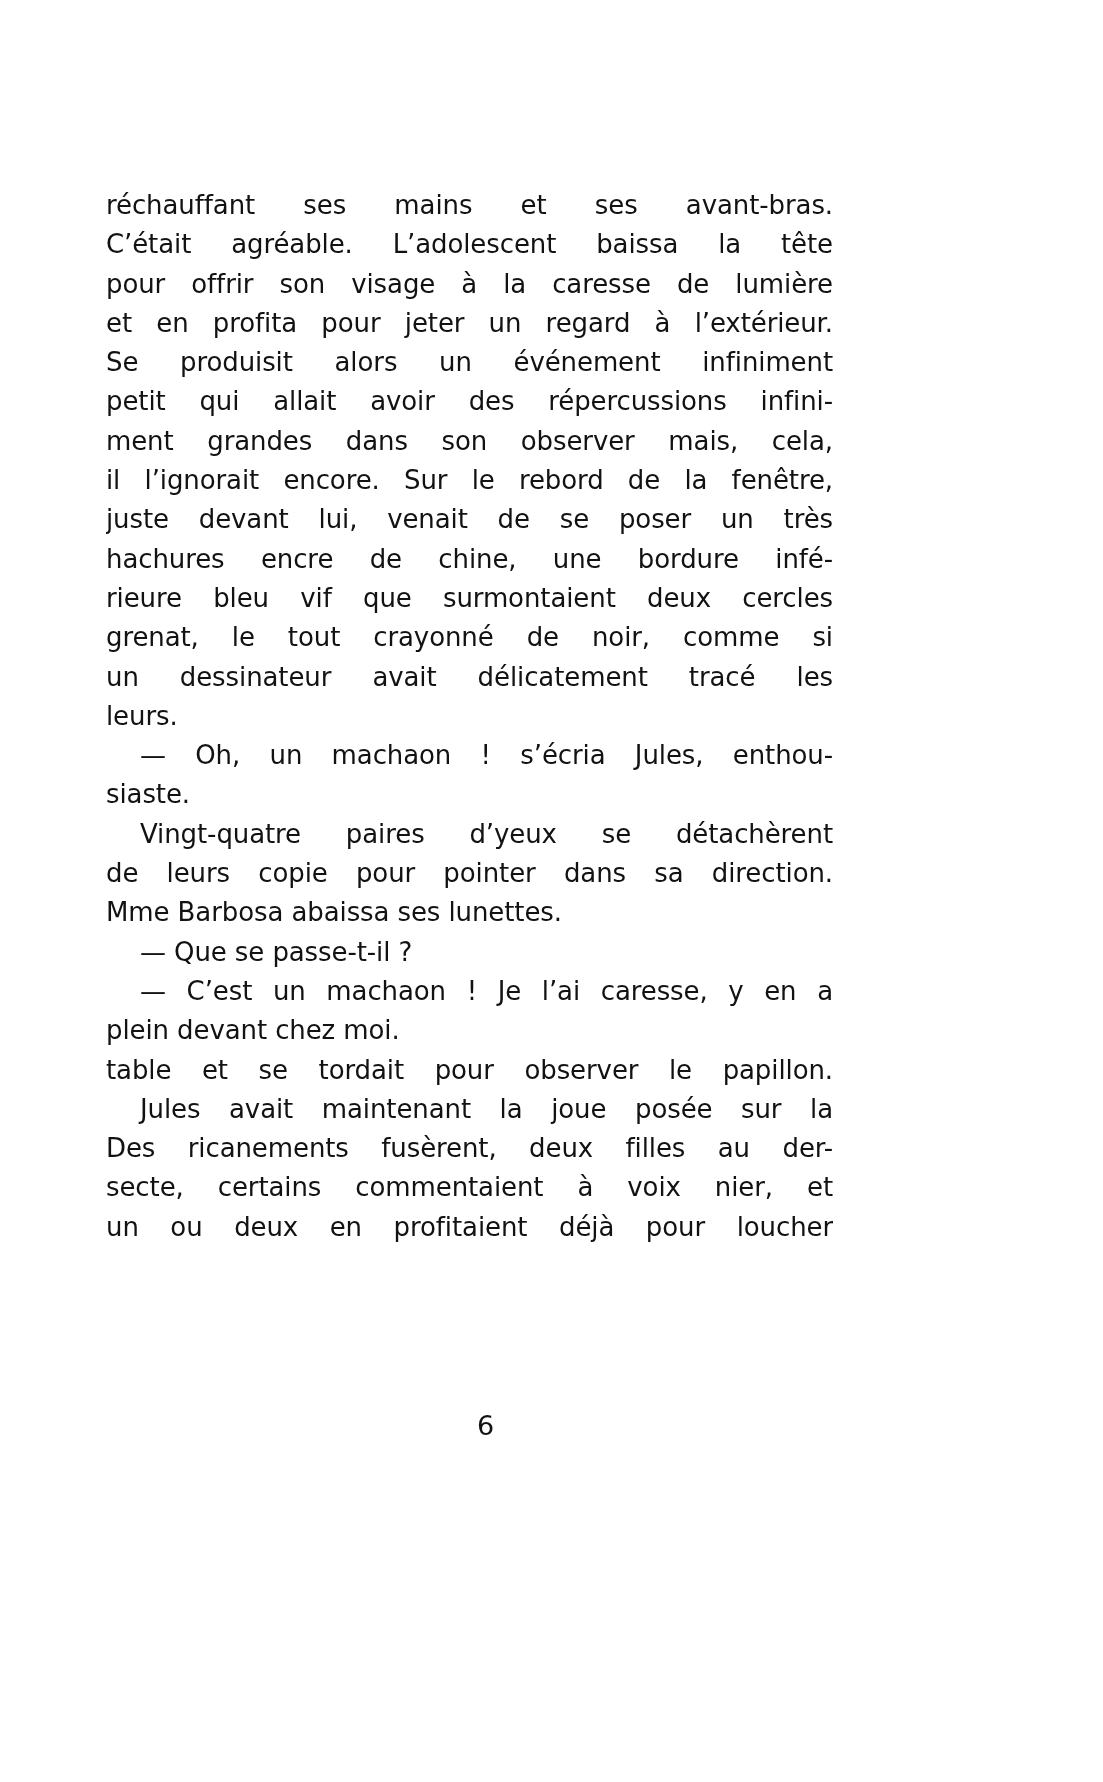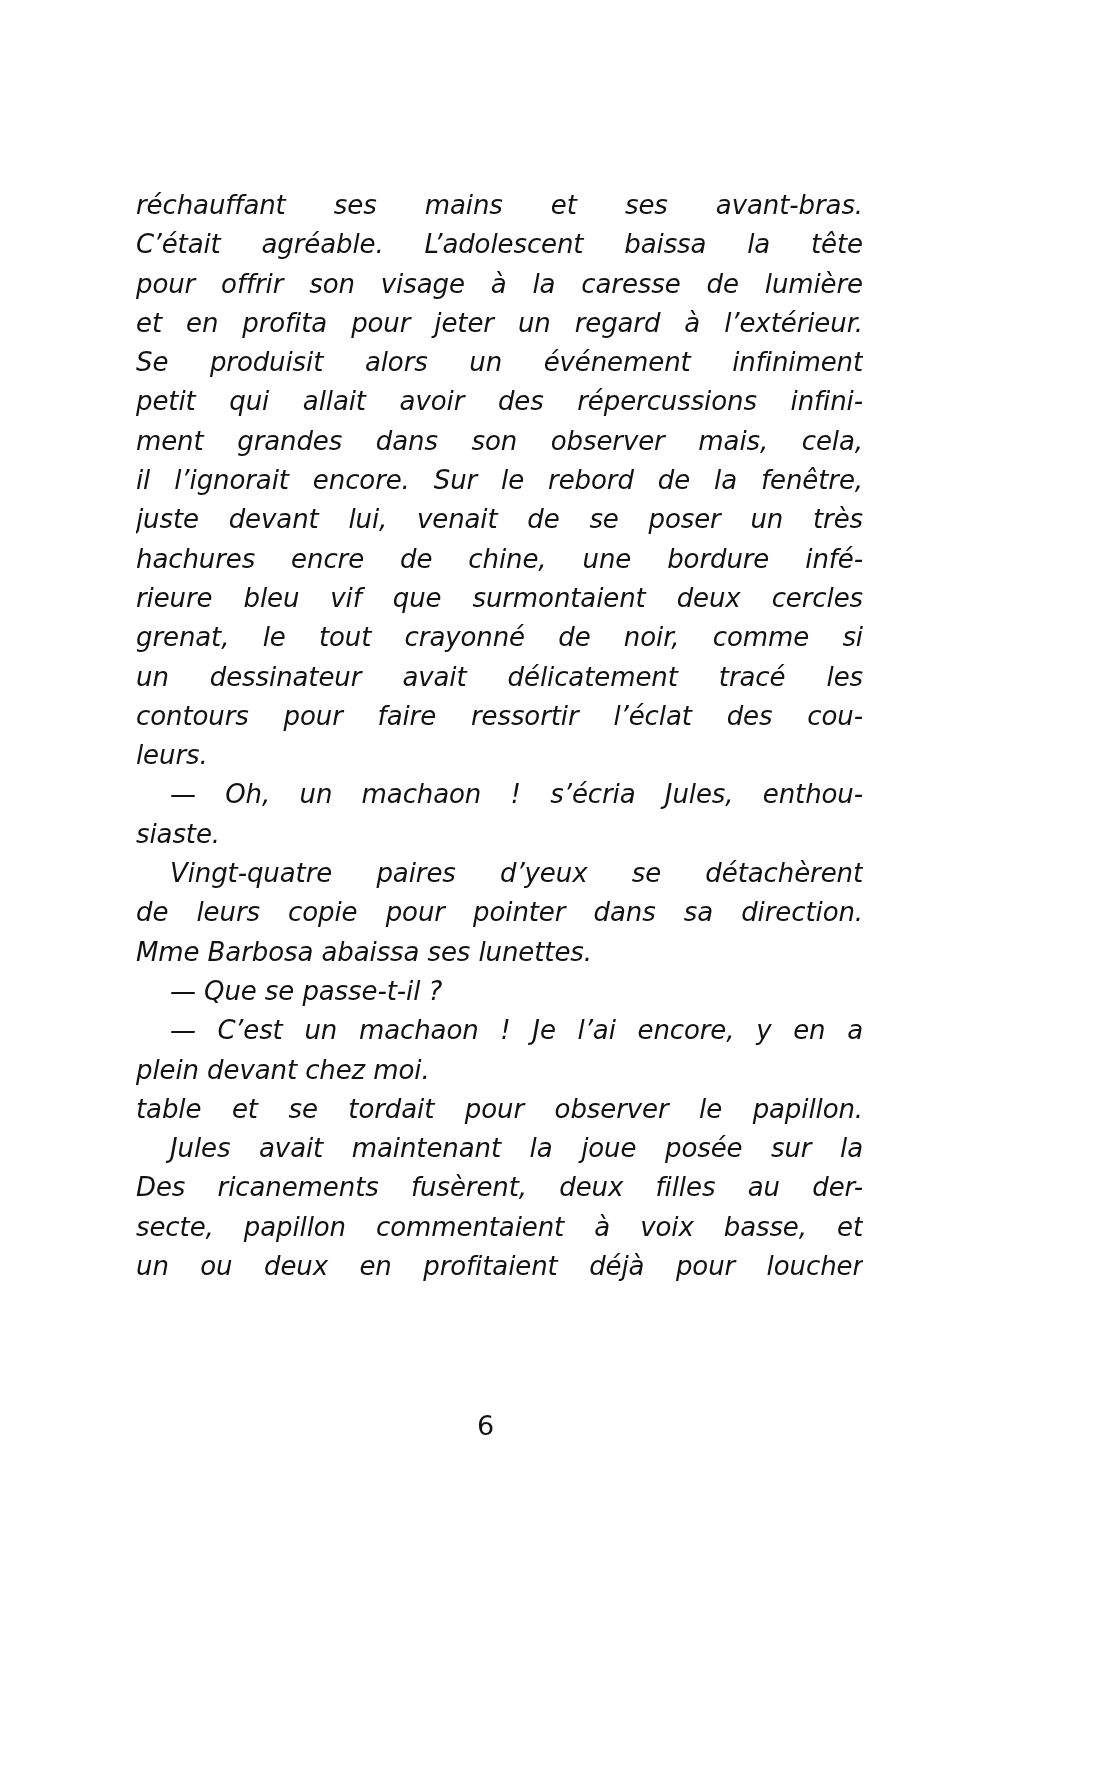--- a/index.html
+++ b/index.html
@@ -8,24 +8,23 @@
     width: 1103px;
     height: 1782px;
     background: #ffffff;
     color: #121212;
     font-family: "DejaVu Sans", sans-serif;
     position: relative;
     overflow: hidden;
   }
   .text-block {
     position: absolute;
-    left: 136px;
+    left: 106px;
     top: 186px;
     width: 727px;
-    font-style: italic;
   }
   .line {
     font-size: 26px;
     line-height: 39.3px;
     height: 39.3px;
     white-space: nowrap;
     letter-spacing: -0.1px;
   }
   .line.justify {
     white-space: normal;
@@ -57,30 +56,29 @@
       <div class="line justify">et en profita pour jeter un regard à l’extérieur.</div>
       <div class="line justify">Se produisit alors un événement infiniment</div>
       <div class="line justify">petit qui allait avoir des répercussions infini-</div>
       <div class="line justify">ment grandes dans son observer mais, cela,</div>
       <div class="line justify">il l’ignorait encore. Sur le rebord de la fenêtre,</div>
       <div class="line justify">juste devant lui, venait de se poser un très</div>
       <div class="line justify">hachures encre de chine, une bordure infé-</div>
       <div class="line justify">rieure bleu vif que surmontaient deux cercles</div>
       <div class="line justify">grenat, le tout crayonné de noir, comme si</div>
       <div class="line justify">un dessinateur avait délicatement tracé les</div>
-      <div class="line justify">contours pour faire ressortir l’éclat des cou-</div>
       <div class="line">leurs.</div>
       <div class="line indent justify">— Oh, un machaon ! s’écria Jules, enthou-</div>
       <div class="line">siaste.</div>
       <div class="line indent justify">Vingt-quatre paires d’yeux se détachèrent</div>
       <div class="line justify">de leurs copie pour pointer dans sa direction.</div>
       <div class="line">Mme Barbosa abaissa ses lunettes.</div>
       <div class="line indent">— Que se passe-t-il ?</div>
-      <div class="line indent justify">— C’est un machaon ! Je l’ai encore, y en a</div>
+      <div class="line indent justify">— C’est un machaon ! Je l’ai caresse, y en a</div>
       <div class="line">plein devant chez moi.</div>
       <div class="line justify">table et se tordait pour observer le papillon.</div>
       <div class="line indent justify">Jules avait maintenant la joue posée sur la</div>
       <div class="line justify">Des ricanements fusèrent, deux filles au der-</div>
-      <div class="line justify">secte, papillon commentaient à voix basse, et</div>
+      <div class="line justify">secte, certains commentaient à voix nier, et</div>
       <div class="line justify">un ou deux en profitaient déjà pour loucher</div>
     </div>
   <div class="page-number">6</div>
 </div>
 
 </body></html>

